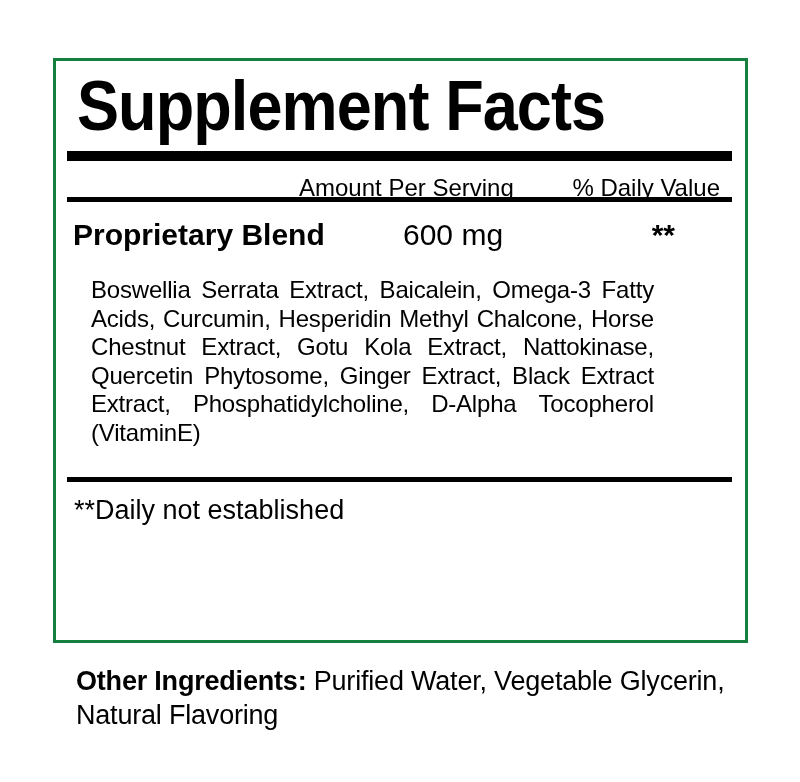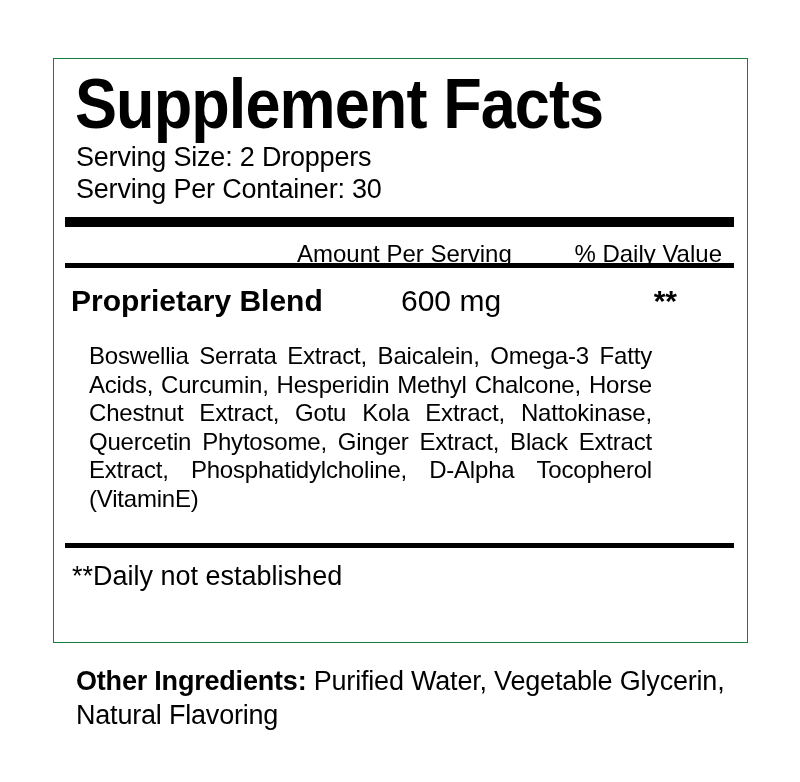--- a/index.html
+++ b/index.html
@@ -12,21 +12,21 @@
     color: #000000;
     font-family: "Liberation Sans", "DejaVu Sans", sans-serif;
     overflow: hidden;
   }
   .facts-box {
     position: absolute;
     left: 53px;
     top: 58px;
     width: 695px;
     height: 585px;
-    border: 1px solid #15803d;
+    border: 3px solid #15803d;
     background: #ffffff;
   }
   .box-content {
     position: relative;
     width: 100%;
     height: 100%;
     padding: 0 13px 0 11px;
     overflow: hidden;
   }
   .title {
@@ -104,24 +104,20 @@
 </head>
 <body>
 
 <div id="canvas">
 
   <div class="facts-box">
     <div class="box-content">
 
       <div class="title">Supplement Facts</div>
 
-      <div class="serving-block">
-        <div>Serving Size: 2 Droppers</div>
-        <div>Serving Per Container: 30</div>
-      </div>
 
       <div class="bar-thick"></div>
 
       <div class="cols-row">
         <span class="col-amount">Amount Per Serving</span>
         <span class="col-dv">% Daily Value</span>
       </div>
 
       <div class="bar-thin"></div>
 

